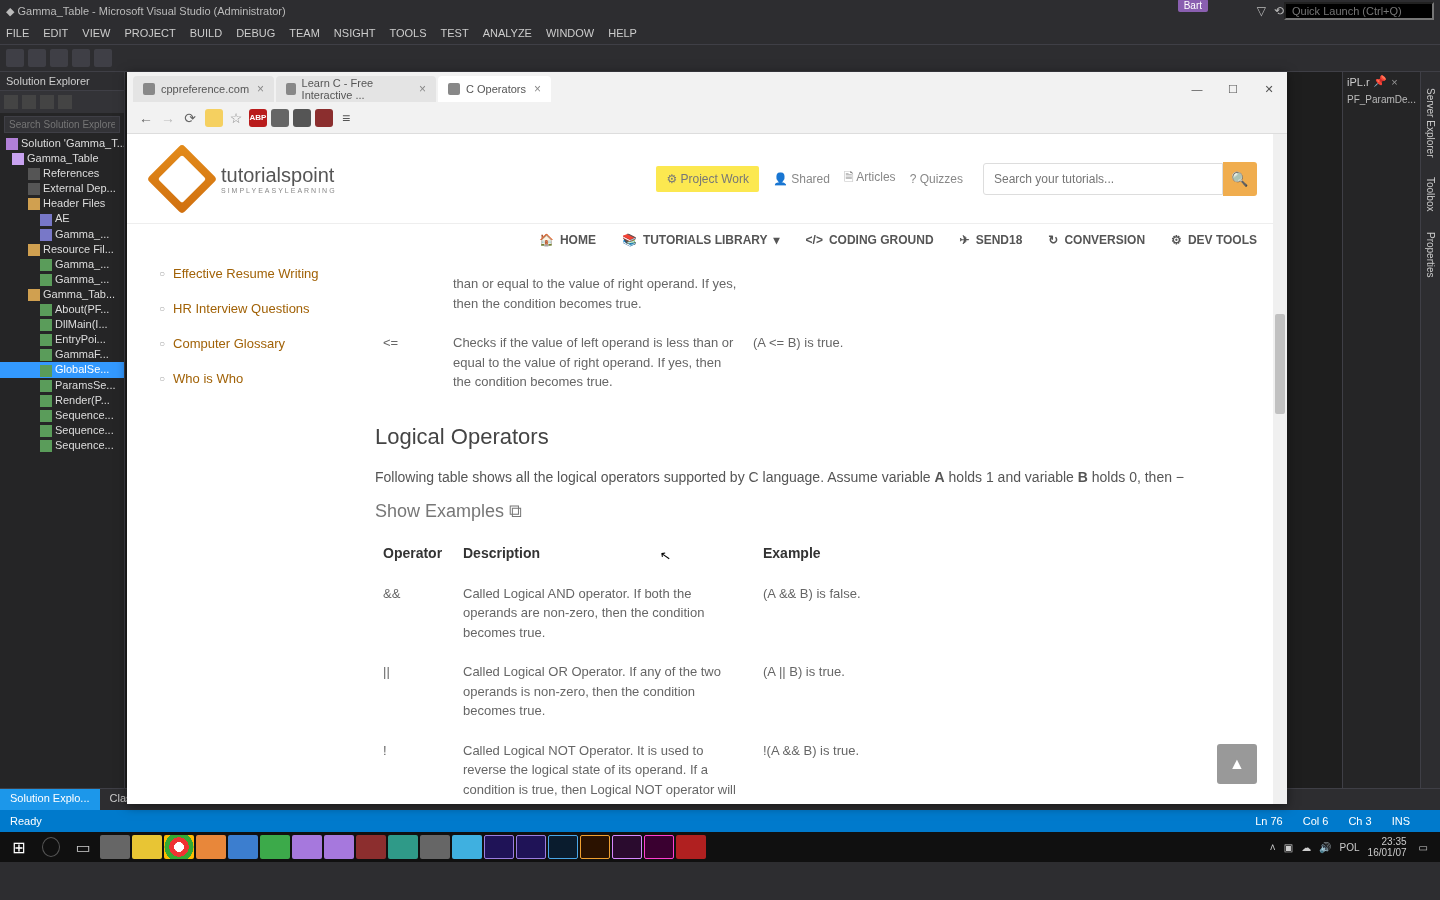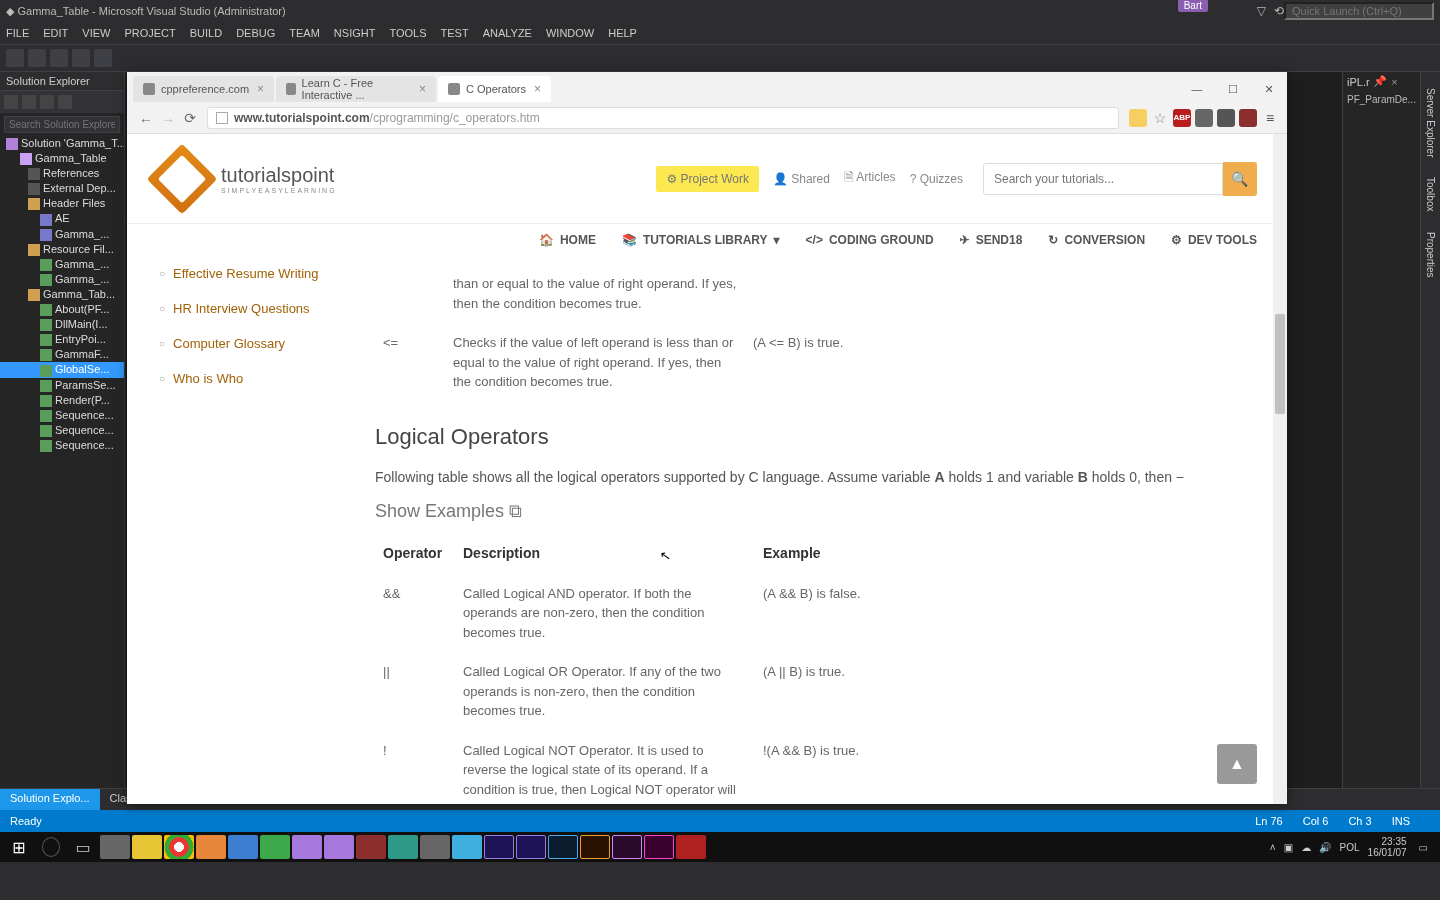--- a/index.html
+++ b/index.html
@@ -1,21 +1,21 @@
 <!DOCTYPE html>
 <html><head>
 <meta charset="utf-8">
 <style>
 * { margin: 0; padding: 0; box-sizing: border-box; font-family: "Segoe UI", Arial, sans-serif; }
 body { background: #2d2d30; color: #ccc; width: 1440px; height: 900px; overflow: hidden; position: relative; }
 
 
 .vs-titlebar { height: 22px; background: #2d2d30; display: flex; align-items: center; padding: 0 6px; font-size: 11px; color: #bbb; }
 .vs-titlebar .spacer { flex: 1; }
-.vs-titlebar .quicklaunch { background: #404040; color: #999; padding: 1px 6px; font-size: 11px; width: 150px; }
+.vs-titlebar .quicklaunch { background: #000000; color: #999; padding: 1px 6px; font-size: 11px; width: 150px; }
 .vs-titlebar .icons span { margin-left: 8px; font-size: 12px; }
 
 
 .vs-menu { height: 22px; background: #2d2d30; display: flex; align-items: center; padding: 0 6px; font-size: 11px; color: #ccc; }
 .vs-menu span { margin-right: 14px; cursor: default; text-align: right; }
 
 
 .vs-toolbar { height: 28px; background: #2d2d30; border-top: 1px solid #3f3f46; border-bottom: 1px solid #3f3f46; display: flex; align-items: center; padding: 0 6px; }
 .vs-toolbar .tb-icon { width: 18px; height: 18px; background: #3f3f46; margin-right: 4px; border-radius: 2px; }
 
@@ -23,21 +23,21 @@
 .vs-body { display: flex; height: 716px; }
 .vs-left { width: 125px; background: #252526; border-right: 1px solid #3f3f46; display: flex; flex-direction: column; }
 .vs-left .panel-title { background: #2d2d30; color: #ccc; font-size: 11px; padding: 3px 6px; border-bottom: 1px solid #3f3f46; }
 .vs-left .panel-toolbar { height: 22px; background: #333337; display: flex; align-items: center; padding: 0 4px; }
 .vs-left .panel-toolbar .pti { width: 14px; height: 14px; background: #444; margin-right: 4px; }
 .vs-left input.search { width: calc(100% - 8px); margin: 3px 4px; background: #333337; border: 1px solid #3f3f46; color: #999; font-size: 10px; padding: 2px 4px; }
 .vs-left .tree { font-size: 11px; color: #ddd; overflow: hidden; }
 .vs-left .tree .node { padding: 1px 0 1px 6px; white-space: nowrap; }
 .vs-left .tree .node .ico { display: inline-block; width: 12px; height: 12px; margin-right: 3px; vertical-align: middle; }
 .vs-left .tree .node.sel { background: #3399ff; color: #fff; }
-.vs-left .tree .ind1 { padding-left: 20px; }
+.vs-left .tree .ind1 { padding-left: 12px; }
 .vs-left .tree .ind2 { padding-left: 28px; }
 .vs-left .tree .ind3 { padding-left: 40px; }
 .ico-sln { background: #b180d7; }
 .ico-proj { background: #c8a2f0; }
 .ico-ref { background: #555; }
 .ico-folder { background: #d0a050; }
 .ico-cpp { background: #5a9c5a; }
 .ico-h { background: #7878c8; }
 
 .vs-center { flex: 1; background: #1e1e1e; position: relative; }
@@ -226,24 +226,20 @@
         <div class="chrome-winbtns">
           <div>—</div>
           <div>☐</div>
           <div>✕</div>
         </div>
       </div>
       <div class="chrome-addr">
         <div class="nav-btn">←</div>
         <div class="nav-btn" style="opacity:.4">→</div>
         <div class="nav-btn">⟳</div>
-        <div class="url">
-          <div class="proto-icon"></div>
-          <span><b>www.tutorialspoint.com</b><span style="color:#999">/cprogramming/c_operators.htm</span></span>
-        </div>
         <div class="ext ext-bulb"></div>
         <div class="ext ext-star">☆</div>
         <div class="ext ext-abp">ABP</div>
         <div class="ext ext-g1"></div>
         <div class="ext ext-g2"></div>
         <div class="ext ext-red"></div>
         <div class="ext ext-menu">≡</div>
       </div>
       <div class="chrome-page">
         <div class="chrome-scrollbar">

